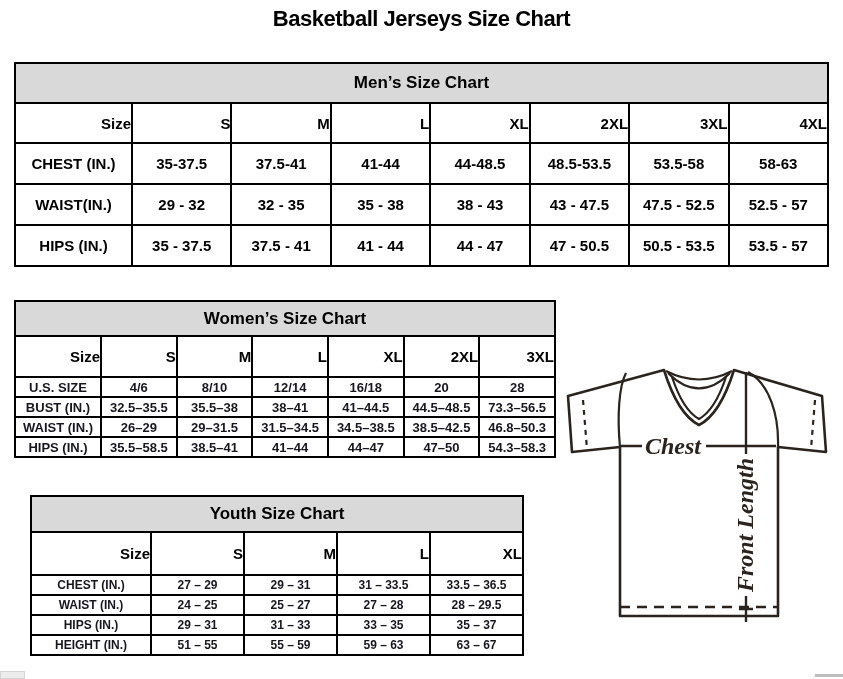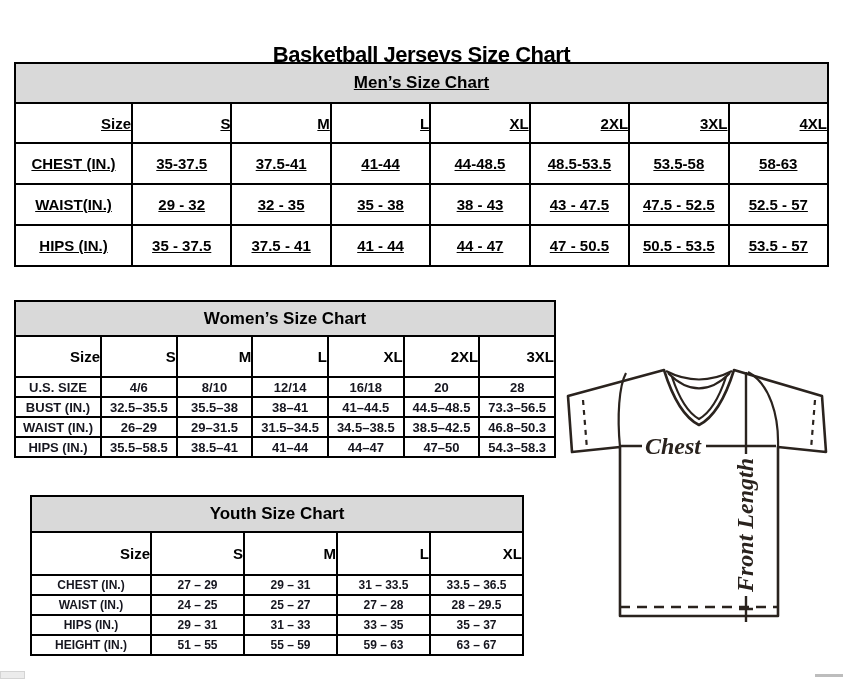--- a/index.html
+++ b/index.html
@@ -1,25 +1,25 @@
 <!DOCTYPE html>
 <html><head>
 <meta charset="utf-8">
 <style>
   html,body{margin:0;padding:0;background:#fff;}
   body{position:relative;width:843px;height:679px;font-family:"Liberation Sans",sans-serif;color:#000;overflow:hidden;}
-  .page-title{position:absolute;left:0;top:6px;width:843px;text-align:center;font-size:22px;font-weight:bold;letter-spacing:-0.5px;margin-top:36px;}
+  .page-title{position:absolute;left:0;top:6px;width:843px;text-align:center;font-size:22px;font-weight:bold;letter-spacing:-0.5px;}
   table{border-collapse:collapse;table-layout:fixed;position:absolute;background:#fff;}
   th,td{border:2px solid #000;text-align:center;vertical-align:middle;padding:0;overflow:hidden;white-space:nowrap;}
   tr.band th{background:#d9d9d9;font-size:17px;font-weight:bold;}
   tr.cols th{background:#fff;font-weight:bold;text-align:right;}
   td.rowhead{font-weight:bold;}
   td{font-weight:bold;}
   
-  .men{left:14px;top:62px;width:815px;text-decoration:underline;}
+  .men{left:14px;top:62px;width:815px;}
   .men col.c0{width:117px;}
   .men tr.band th{height:38px;}
   .men tr.cols th{height:38px;font-size:15px;}
   .men td{height:39px;font-size:15px;}
   
   .women{left:14px;top:300px;width:542px;padding-left:32px;}
   .women col.c0{width:86px;}
   .women tr.band th{height:33px;}
   .women tr.cols th{height:39px;font-size:15px;}
   .women td{height:18px;font-size:13px;color:#16161f;}

